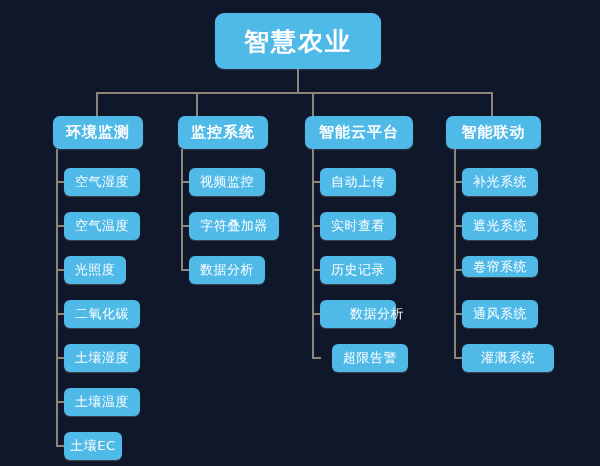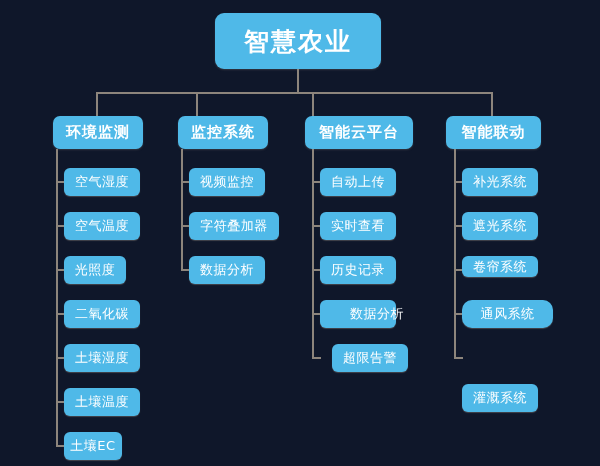--- a/index.html
+++ b/index.html
@@ -187,22 +187,22 @@
   <div class="node node-leaf" style="left:462px; top:212px; width:76px; height:28px;">
     <span>遮光系统</span>
   </div>
 
   <div class="conn conn-h" style="left:454px; top:269px; width:9px; height:2px;"></div>
   <div class="node node-leaf" style="left:462px; top:256px; width:76px; height:21px;">
     <span>卷帘系统</span>
   </div>
 
   <div class="conn conn-h" style="left:454px; top:313px; width:9px; height:2px;"></div>
-  <div class="node node-leaf" style="left:462px; top:300px; width:91px; height:28px;border-radius:10px;">
+  <div class="node node-leaf" style="left:462px; top:300px; width:76px; height:28px;">
     <span>通风系统</span>
   </div>
 
   <div class="conn conn-h" style="left:454px; top:357px; width:9px; height:2px;"></div>
-  <div class="node node-leaf" style="left:462px; top:344px; width:76px; height:28px;margin-top:40px;">
+  <div class="node node-leaf" style="left:462px; top:344px; width:92px; height:28px;">
     <span>灌溉系统</span>
   </div>
 
 </div>
 
 </body></html>

